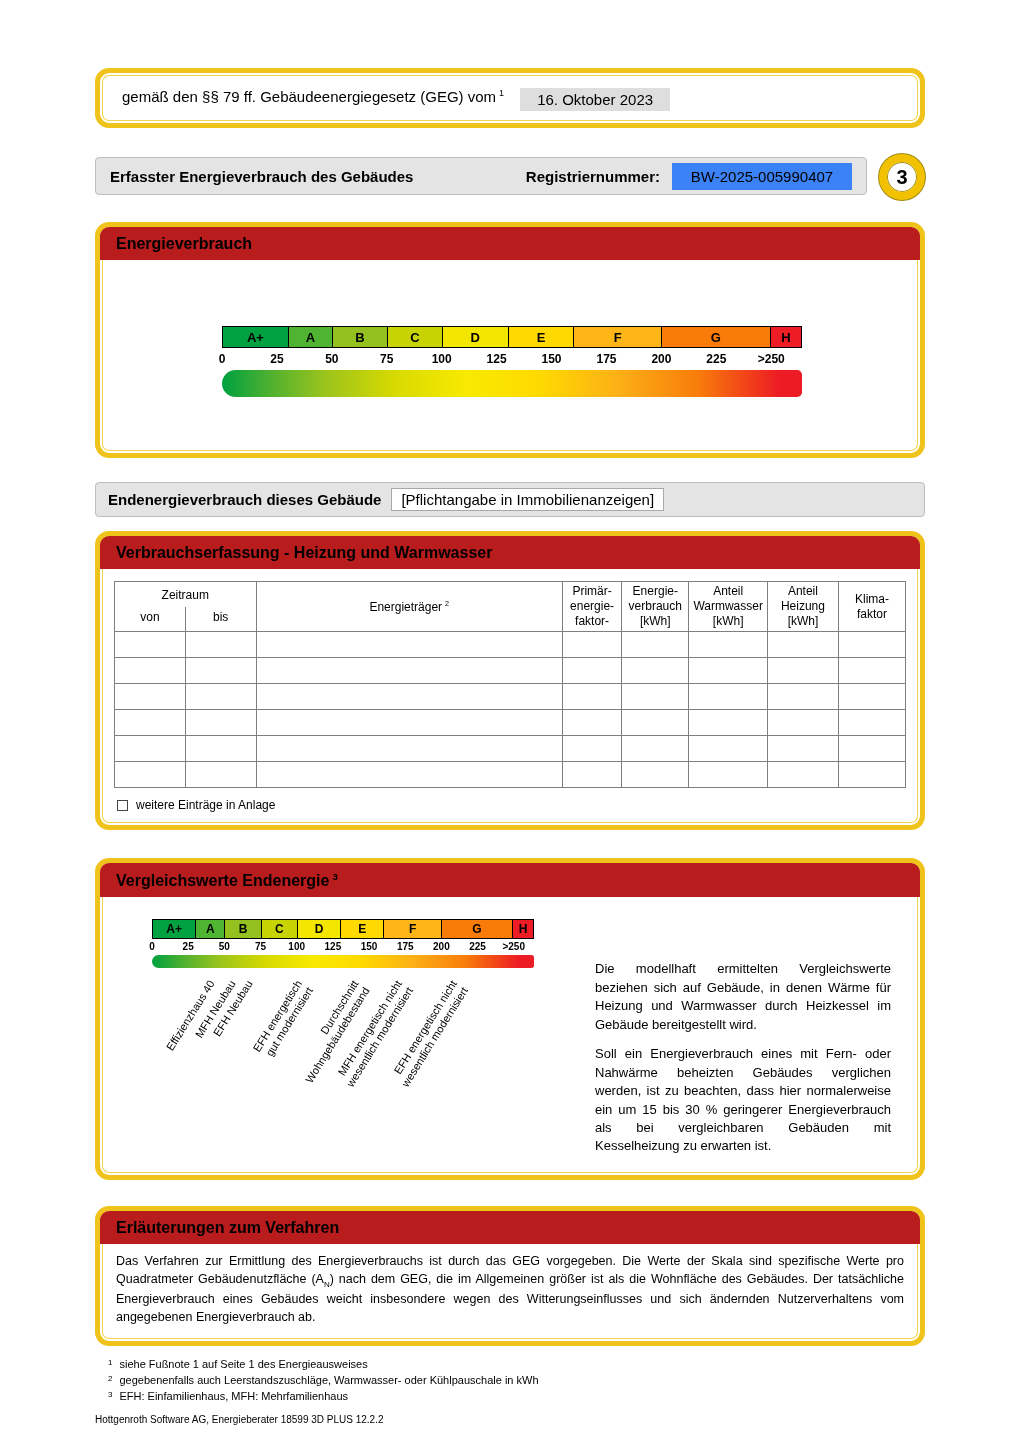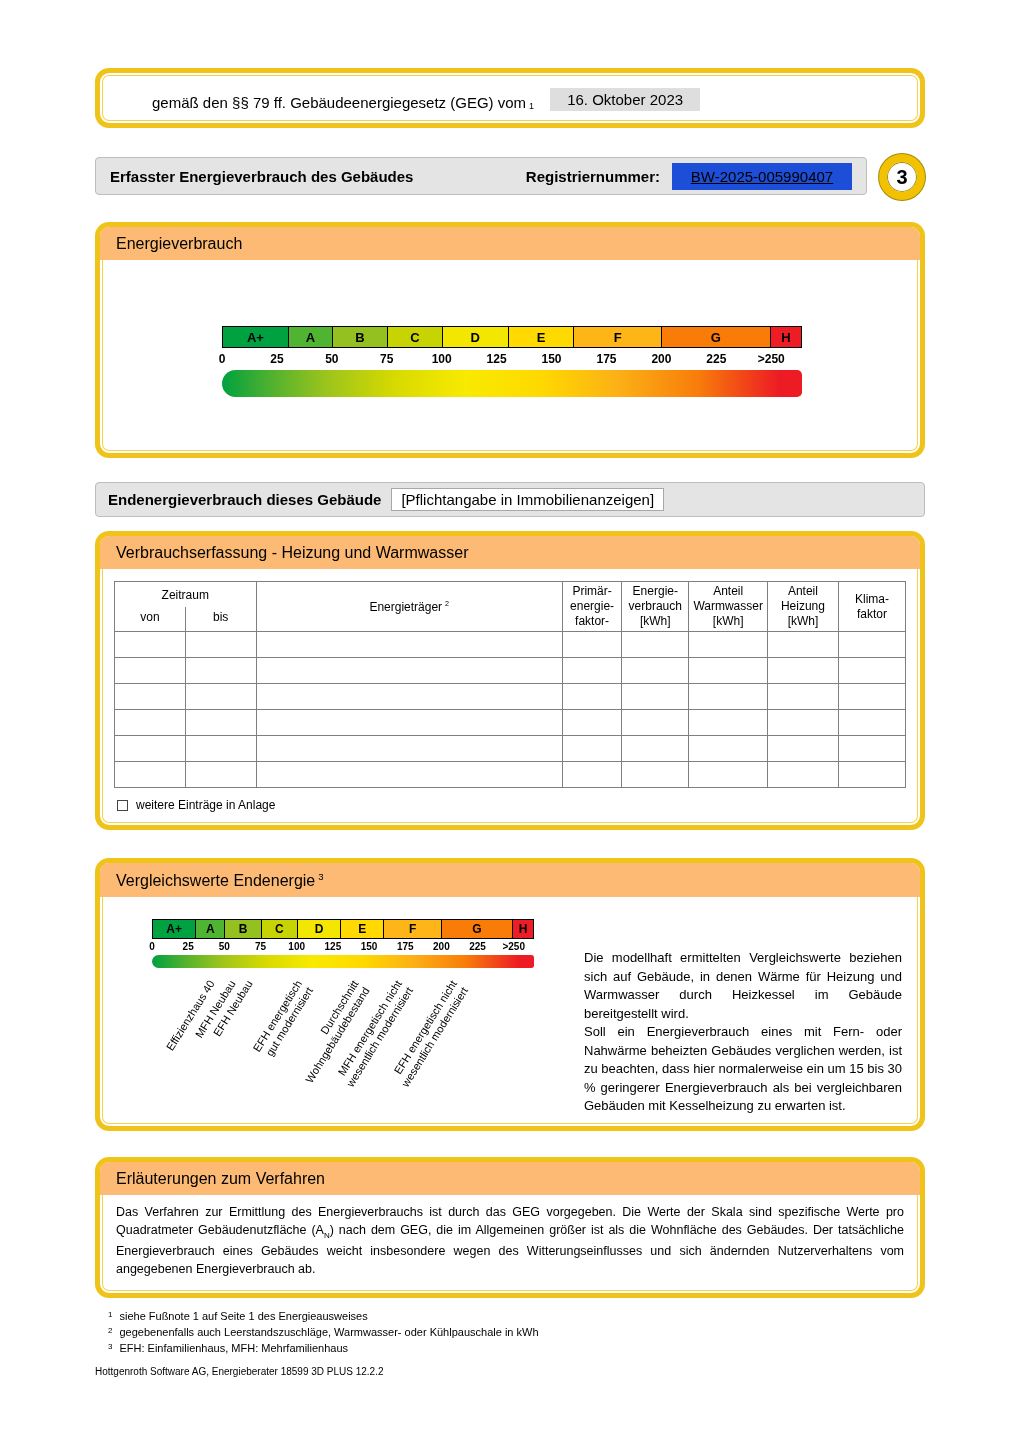--- a/index.html
+++ b/index.html
@@ -16,44 +16,44 @@
   .frame { margin-left:95px; width:830px; }
 
   
   .ybox {
     border:5px solid #efc319;
     border-radius:14px;
     background:#fff;
     box-shadow: inset 0 0 0 2px #ffffff, inset 0 0 0 3px #f4d34c;
   }
   .ybox-strip {
-    background:#fdba74;
+    background:#b91c1c;
     border-radius:9px 9px 0 0;
     padding:8px 16px 7px;
-    font-weight:normal; font-size:16px;
+    font-weight:bold; font-size:16px;
   }
 
   
   .masthead { margin-top:68px; padding:12px 22px 12px; }
   .masthead-title-row { display:flex; align-items:baseline; }
   .masthead h1 { margin:0; font-size:48px; letter-spacing:-1px; line-height:1.0; }
   .building-type { font-size:17px; font-weight:bold; margin-left:18px; }
-  .law-row { display:flex; align-items:flex-end; font-size:15px; margin-top:3px;margin-left:30px; }
+  .law-row { display:flex; align-items:flex-start; font-size:15px; margin-top:3px; }
   .date-box { background:#dedede; padding:3px 10px; margin-left:16px; min-width:150px; text-align:center; }
 
   
   .regbar-row { position:relative; margin:26px 0 0 95px; width:830px; height:46px; }
   .regbar {
     position:absolute; left:0; top:3px; width:772px; height:38px;
     background:#e4e4e4; border:1px solid #bdbdbd; border-radius:4px;
     display:flex; align-items:center; padding:0 14px;
   }
   .regbar .section-label { font-weight:bold; font-size:15px; }
   .regbar .reg-label { font-weight:bold; font-size:15px; margin-left:auto; }
-  .reg-value { background:#1d4ed8; padding:5px 12px; margin-left:12px; min-width:180px; text-align:center; font-size:15px;text-decoration:underline; }
+  .reg-value { background:#3b82f6; padding:5px 12px; margin-left:12px; min-width:180px; text-align:center; font-size:15px; }
   .page-circle {
     position:absolute; right:0; top:0; width:46px; height:46px; border-radius:50%;
     background:#fff; border:8px solid #f2c200;
     box-shadow: 0 0 0 1px #a08a12, inset 0 0 0 1px #a08a12;
     display:flex; align-items:center; justify-content:center;
     font-weight:bold; font-size:20px;
   }
 
   
   .ev-box { margin-top:22px; }
@@ -108,21 +108,21 @@
   .vg-left { flex:0 0 470px; }
   .cmp-labels { position:relative; height:150px; }
   .cmp-anchor { position:absolute; top:10px; width:0; }
   .cmp-label {
     position:absolute; right:0; top:0;
     transform-origin:100% 0; transform:rotate(-58deg);
     white-space:pre; text-align:right;
     font-size:11px; line-height:1.2;
   }
   .vg-text { width:322px; margin:50px 6px 0 4px; font-size:13px; line-height:1.42; text-align:justify; }
-  .vg-text p { margin:0; }
+  .vg-text p { margin:11px; }
 
   
   .erl-box { margin-top:26px; }
   .erl-text { padding:8px 16px 15px; font-size:12.5px; line-height:1.45; text-align:justify; }
   .erl-text sub { font-size:8px; }
 
   
   .footnotes { margin:12px 0 0 108px; font-size:11px; }
   .footnotes .fn { margin-top:4px; display:flex; align-items:flex-start; }
   .footnotes .fn sup { font-size:8px; margin:0 7px 0 0; position:relative; top:0; }

